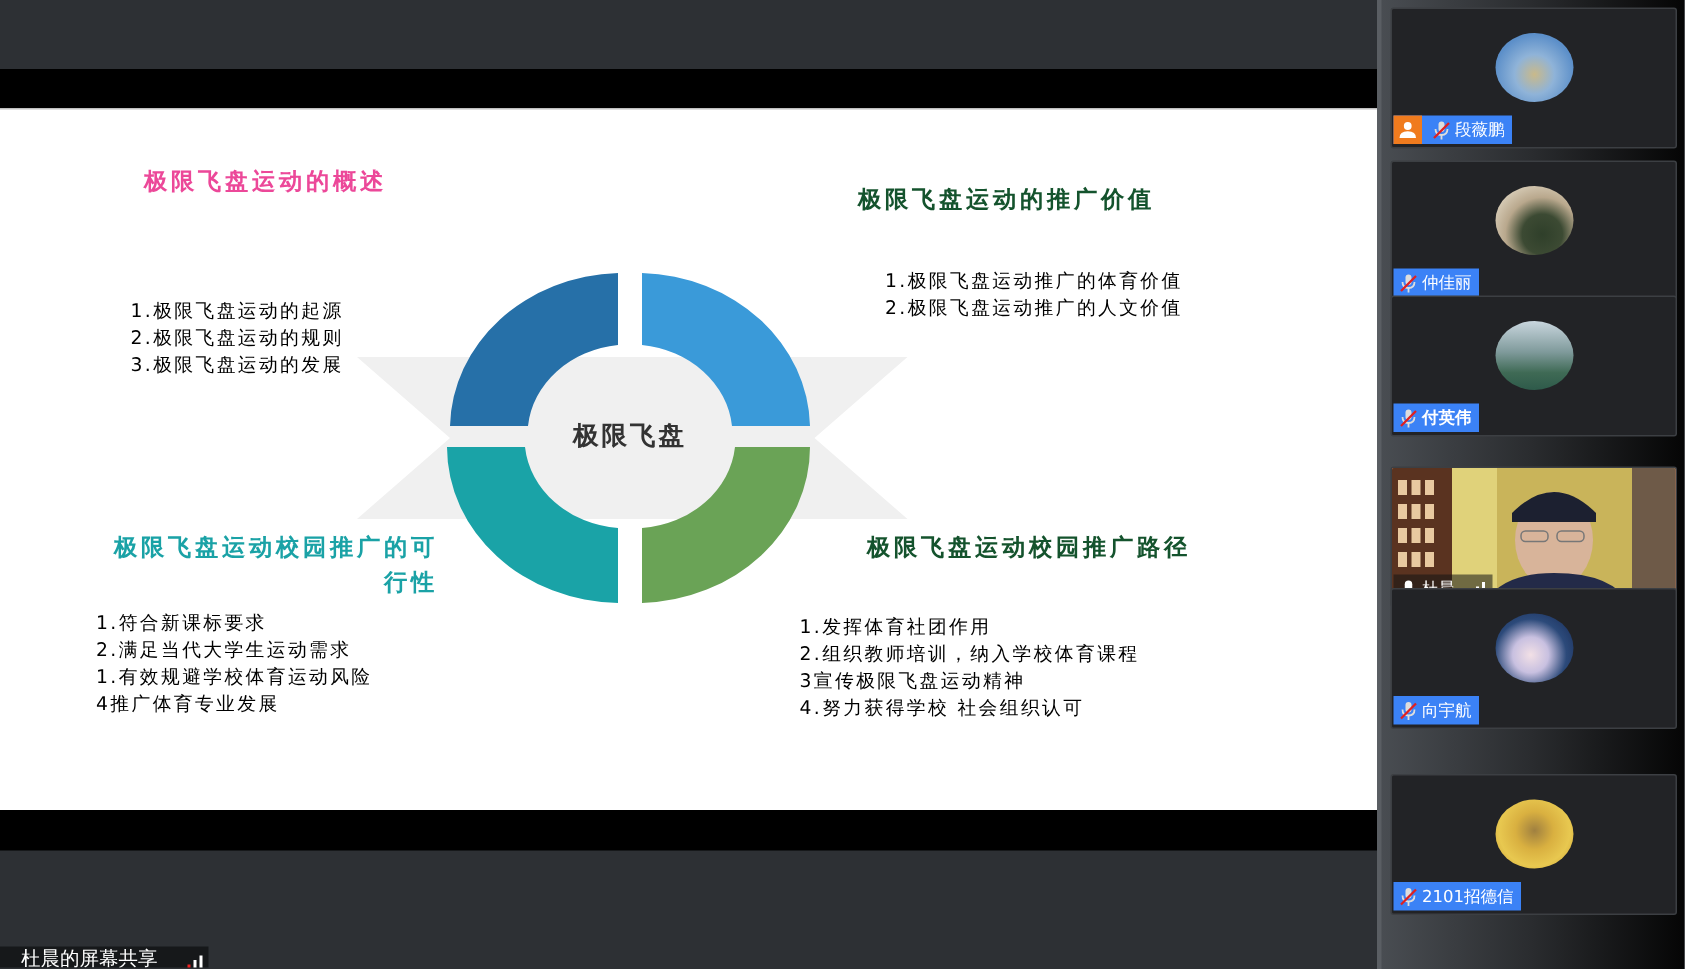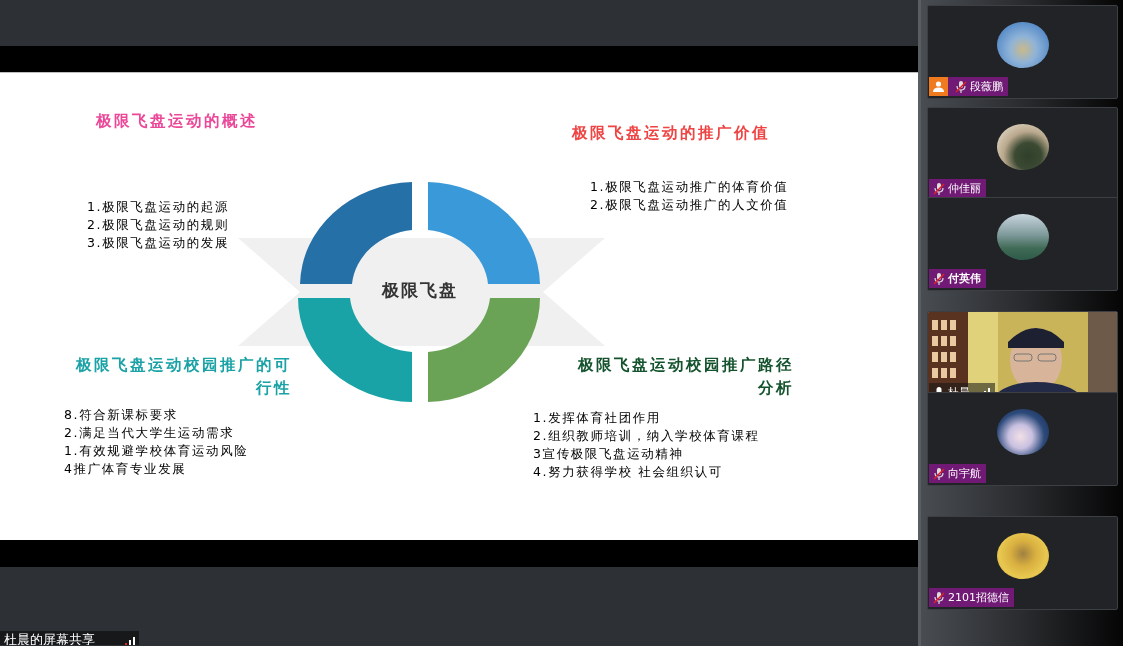--- a/index.html
+++ b/index.html
@@ -20,37 +20,37 @@
   
   #donut { position: absolute; left: 298px; top: 107px; width: 244px; height: 222px; }
   #center-label { position: absolute; left: 340px; top: 206px; width: 160px; text-align: center; font-size: 17px; font-weight: bold; color: #333; letter-spacing: 2px; }
 
   .sec-title { position: absolute; font-size: 15.5px; font-weight: bold; letter-spacing: 2.5px; line-height: 23px; }
   .sec-list { position: absolute; font-size: 12.5px; color: #000000; line-height: 18px; letter-spacing: 1.6px; }
   .sec-list div { white-space: nowrap; }
 
   #t1 { left: 64px; top: 37px; color: #ec4899; margin-left: 32px; }
   #l1 { left: 87px; top: 125px; }
-  #t2 { left: 572px; top: 49px; color: #ef4444; }
+  #t2 { left: 572px; top: 49px; color: #14532d; }
   #l2 { left: 590px; top: 105px; }
   #t3 { left: 40px; top: 281px; width: 252px; text-align: right; color: #1aa2a6; }
   #l3 { left: 64px; top: 333px; }
   #t4 { left: 540px; top: 281px; width: 254px; text-align: right; color: #14532d; }
   #l4 { left: 533px; top: 336px; }
 
   
-  #presenter-label { position: absolute; left: 0; top: 631px; height: 14px; width: 139px; background: #16181a; color: #fff; font-size: 13px; line-height: 17px; padding-left: 4px; overflow: hidden; white-space: nowrap; }
+  #presenter-label { position: absolute; left: 0; top: 631px; height: 14px; width: 139px; background: #16181a; color: #fff; font-size: 13px; line-height: 17px; padding-left: 14px; overflow: hidden; white-space: nowrap; }
   #presenter-label .sig { position: absolute; right: 4px; top: 6px; }
 
   
   #sidebar { position: absolute; left: 918px; top: 0; width: 205px; height: 646px; background: linear-gradient(90deg, #4a4e53 0%, #2a2c2f 50%, #050505 100%); }
   #sidebar-edge { position: absolute; left: 918px; top: 0; width: 3px; height: 646px; background: #5a5e63; }
   .tile { position: absolute; left: 927px; width: 191px; height: 94px; background: #222326; border: 1px solid #3c3f43; border-radius: 2px; overflow: hidden; }
   .tile .avatar { position: absolute; left: 69px; top: 16px; width: 52px; height: 46px; border-radius: 50%; }
-  .tile .namebar { position: absolute; left: 1px; bottom: 2px; height: 19px; background: #701a75; color: #fff; font-size: 11px; line-height: 19px; padding: 0 5px 0 3px; display: flex; align-items: center; gap: 2px; white-space: nowrap; }
+  .tile .namebar { position: absolute; left: 1px; bottom: 2px; height: 19px; background: #3b82f6; color: #fff; font-size: 11px; line-height: 19px; padding: 0 5px 0 3px; display: flex; align-items: center; gap: 2px; white-space: nowrap; }
   .host-badge { width: 19px; height: 19px; background: #f07b1e; display: flex; align-items: center; justify-content: center; margin-left: -3px; margin-right: 4px; }
   .mic { display: inline-block; width: 14px; height: 14px; }
   .bars { display: inline-flex; align-items: flex-end; gap: 2px; margin-left: 8px; height: 10px; }
   .bars i { display: block; width: 2px; background: #fff; }
   .bars i:first-child { background: #e22; }
 
   .video-tile { background: #be185d; }
   .video-bg { position: absolute; inset: 0; }
 </style>
 </head>
@@ -93,29 +93,28 @@
       <div id="l2" class="sec-list">
         <div>1.极限飞盘运动推广的体育价值</div>
         <div>2.极限飞盘运动推广的人文价值</div>
       </div>
 
       <div id="t3" class="sec-title">
         <div>极限飞盘运动校园推广的可</div>
         <div>行性</div>
       </div>
       <div id="l3" class="sec-list">
-        <div>8.符合新课标要求</div>
+        <div>1.符合新课标要求</div>
         <div>2.满足当代大学生运动需求</div>
         <div>1.有效规避学校体育运动风险</div>
         <div>4推广体育专业发展</div>
       </div>
 
       <div id="t4" class="sec-title">
         <div>极限飞盘运动校园推广路径</div>
-        <div>分析</div>
       </div>
       <div id="l4" class="sec-list">
         <div>1.发挥体育社团作用</div>
         <div>2.组织教师培训，纳入学校体育课程</div>
         <div>3宣传极限飞盘运动精神</div>
         <div>4.努力获得学校 社会组织认可</div>
       </div>
     </div>
 
     <div id="letterbox-bottom" class="letterbox"></div>

